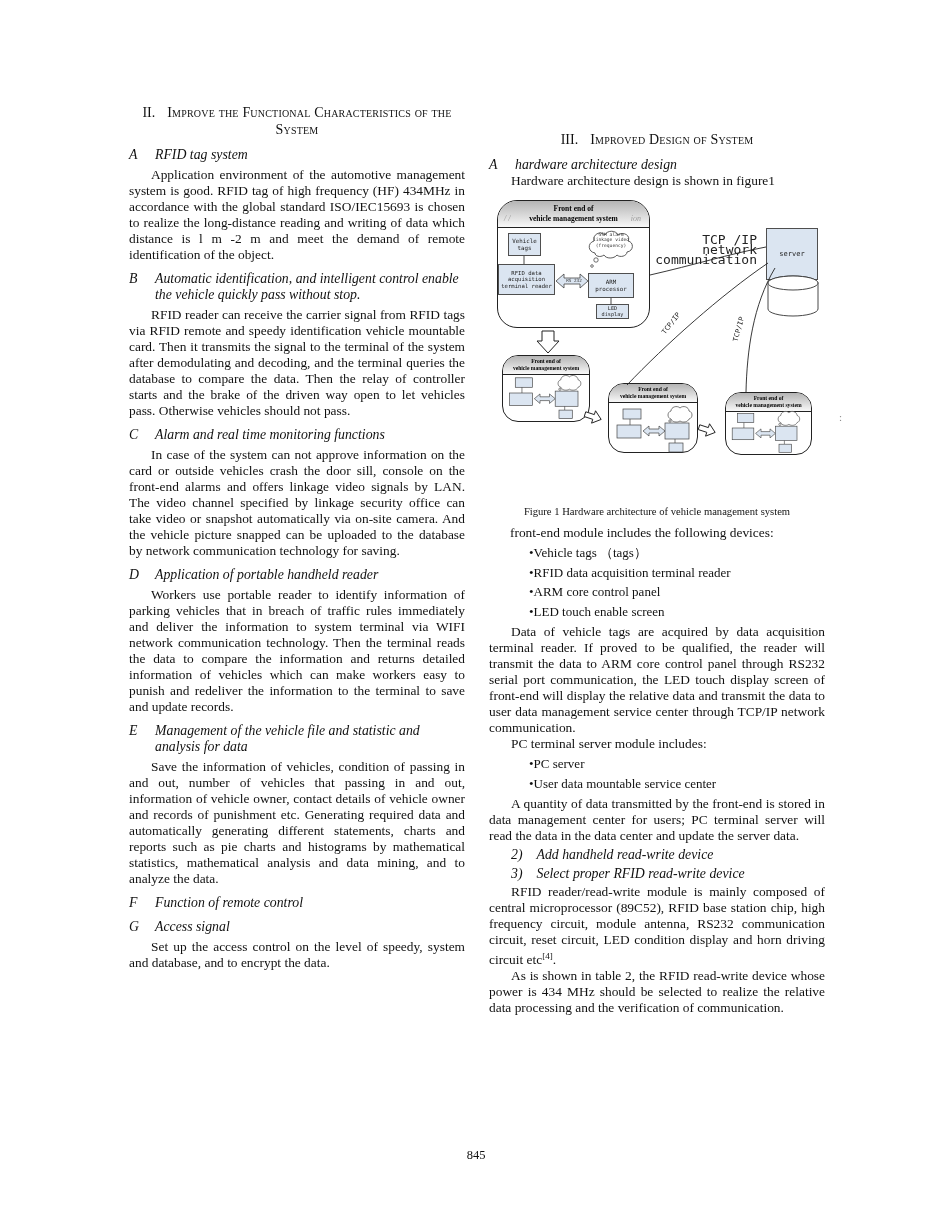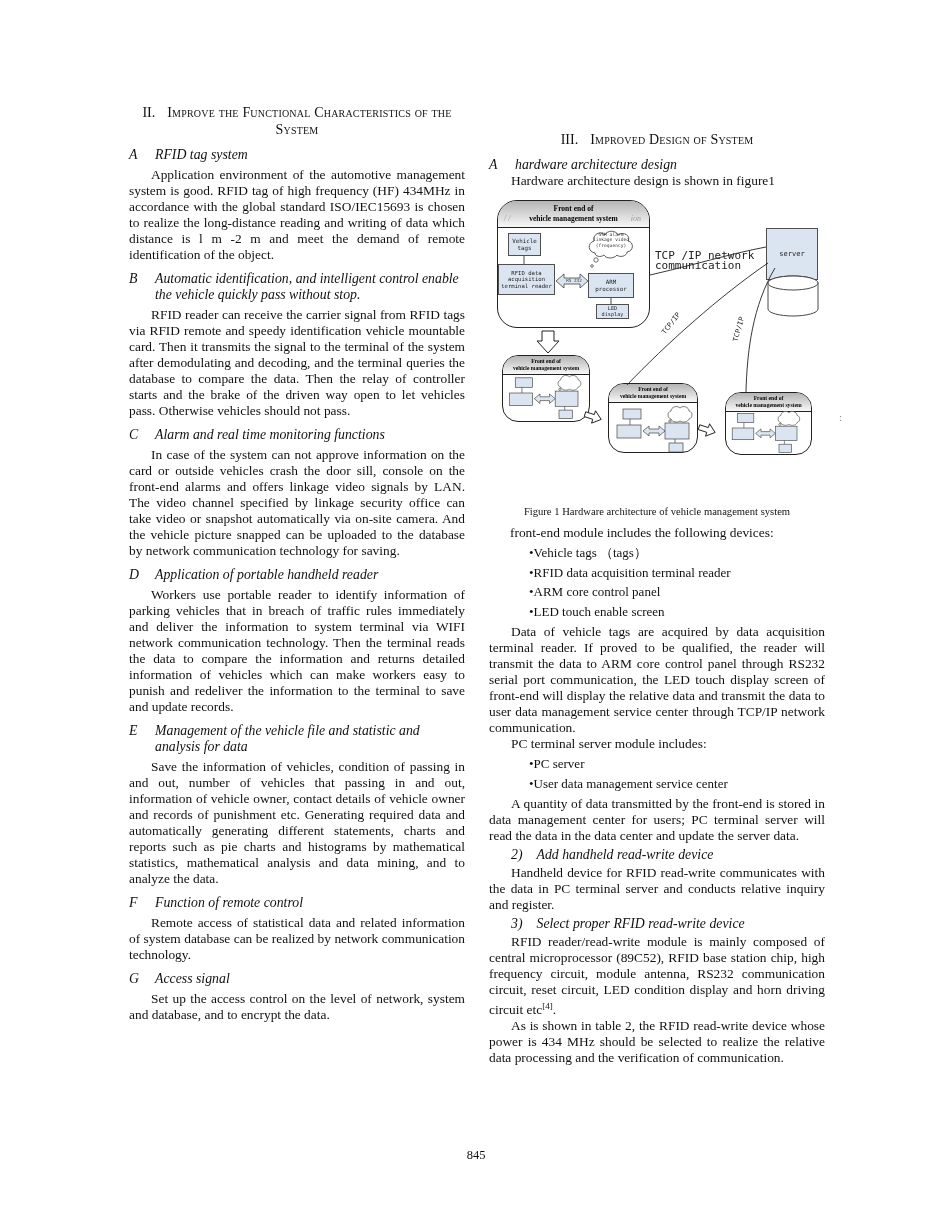--- a/index.html
+++ b/index.html
@@ -46,21 +46,21 @@
   .mini3{left:236px;top:197px;width:87px;height:63px;}
   .node{position:absolute;background:#dbe5f1;border:0.9px solid #4f4f4f;box-sizing:border-box;
         font-family:"DejaVu Sans Mono",monospace;color:#222;text-align:center;
         display:flex;align-items:center;justify-content:center;}
   .n-vt{left:19px;top:38px;width:33px;height:23px;font-size:5.8px;line-height:6.6px;}
   .n-rfid{left:9px;top:69px;width:57px;height:31px;font-size:5.6px;line-height:6.6px;padding:1px;}
   .n-arm{left:99px;top:78px;width:46px;height:25px;font-size:5.8px;line-height:6.6px;}
   .n-led{left:107px;top:109px;width:33px;height:15px;font-size:5.2px;line-height:5.8px;}
   .n-server{left:277px;top:33px;width:52px;height:52px;font-size:7px;}
   .lab{position:absolute;font-family:"DejaVu Sans Mono",monospace;color:#222;}
-  .lab-tcpnet{left:166px;top:56px;width:102px;font-size:11px;line-height:10px;}
+  .lab-tcpnet{left:166px;top:40px;width:102px;font-size:13px;line-height:10px;text-align:right;}
   .lab-tcp1{left:168px;top:121px;width:34px;font-size:7px;transform:rotate(-52deg);}
   .lab-tcp2{left:234px;top:126px;width:34px;font-size:7px;transform:rotate(-75deg);}
   .lab-rs{left:71px;top:82.5px;width:28px;font-size:4.3px;text-align:center;color:#333;}
   .lab-cloud{left:99px;top:37px;width:46px;font-size:4.6px;line-height:5.4px;text-align:center;color:#333;}
   .lab-cyl{left:281px;top:94px;width:46px;font-size:5.8px;line-height:8px;text-align:center;color:#333;}
   .stray{position:absolute;left:350px;top:216px;font-size:11px;color:#888;}
   .pageno{position:absolute;left:0;right:0;top:1148px;text-align:center;font-size:12.5px;}
 </style>
 </head>
 <body>
@@ -99,27 +99,26 @@
     <div class="sub-h">
       <span class="letter">E</span>
       <span class="t">Management of the vehicle file and statistic and analysis for data</span>
     </div>
     <p class="para">Save the information of vehicles, condition of passing in and out, number of vehicles that passing in and out, information of vehicle owner, contact details of vehicle owner and records of punishment etc. Generating required data and automatically generating different statements, charts and reports such as pie charts and histograms by mathematical statistics, mathematical analysis and data mining, and to analyze the data.</p>
 
     <div class="sub-h">
       <span class="letter">F</span>
       <span class="t">Function of remote control</span>
     </div>
-    <p class="para">Remote access of statistical data and related information of system database can be realized by network communication technology.</p>
 
     <div class="sub-h">
       <span class="letter">G</span>
       <span class="t">Access signal</span>
     </div>
-    <p class="para">Set up the access control on the level of network, system and database, and to encrypt the data.</p>
+    <p class="para">Set up the access control on the level of speedy, system and database, and to encrypt the data.</p>
   </div>
 
   <div class="col col-right">
     <div class="sec-h">
       <span class="num">III.</span><span class="sc">Improved Design of System</span>
     </div>
 
     <div class="sub-h" style="margin-top:4px;margin-bottom:0;">
       <span class="letter">A</span>
       <span class="t">hardware architecture design</span>
@@ -236,28 +235,27 @@
       <li>Vehicle tags （tags）</li>
       <li>RFID data acquisition terminal reader</li>
       <li>ARM core control panel</li>
       <li>LED touch enable screen</li>
     </ul>
 
     <p class="para">Data of vehicle tags are acquired by data acquisition terminal reader. If proved to be qualified, the reader will transmit the data to ARM core control panel through RS232 serial port communication, the LED touch display screen of front-end will display the relative data and transmit the data to user data management service center through TCP/IP network communication.</p>
     <p class="para plain">PC terminal server module includes:</p>
     <ul class="blist">
       <li>PC server</li>
-      <li>User data management service center</li>
+      <li>User data mountable service center</li>
     </ul>
     <p class="para">A quantity of data transmitted by the front-end is stored in data management center for users; PC terminal server will read the data in the data center and update the server data.</p>
 
     <div class="num-h">
       <span class="n">2)</span><span>Add handheld read-write device</span>
     </div>
-    <p class="para">Handheld device for RFID read-write communicates with the data in PC terminal server and conducts relative inquiry and register.</p>
 
     <div class="num-h">
       <span class="n">3)</span><span>Select proper RFID read-write device</span>
     </div>
     <p class="para"><span>RFID reader/read-write module is mainly composed of central microprocessor (89C52), RFID base station chip, high frequency circuit, module antenna, RS232 communication circuit, reset circuit, LED condition display and horn driving circuit etc</span><sup>[4]</sup><span>.</span></p>
     <p class="para">As is shown in table 2, the RFID read-write device whose power is 434 MHz should be selected to realize the relative data processing and the verification of communication.</p>
   </div>
 
   <div class="pageno">845</div>
 </div>

